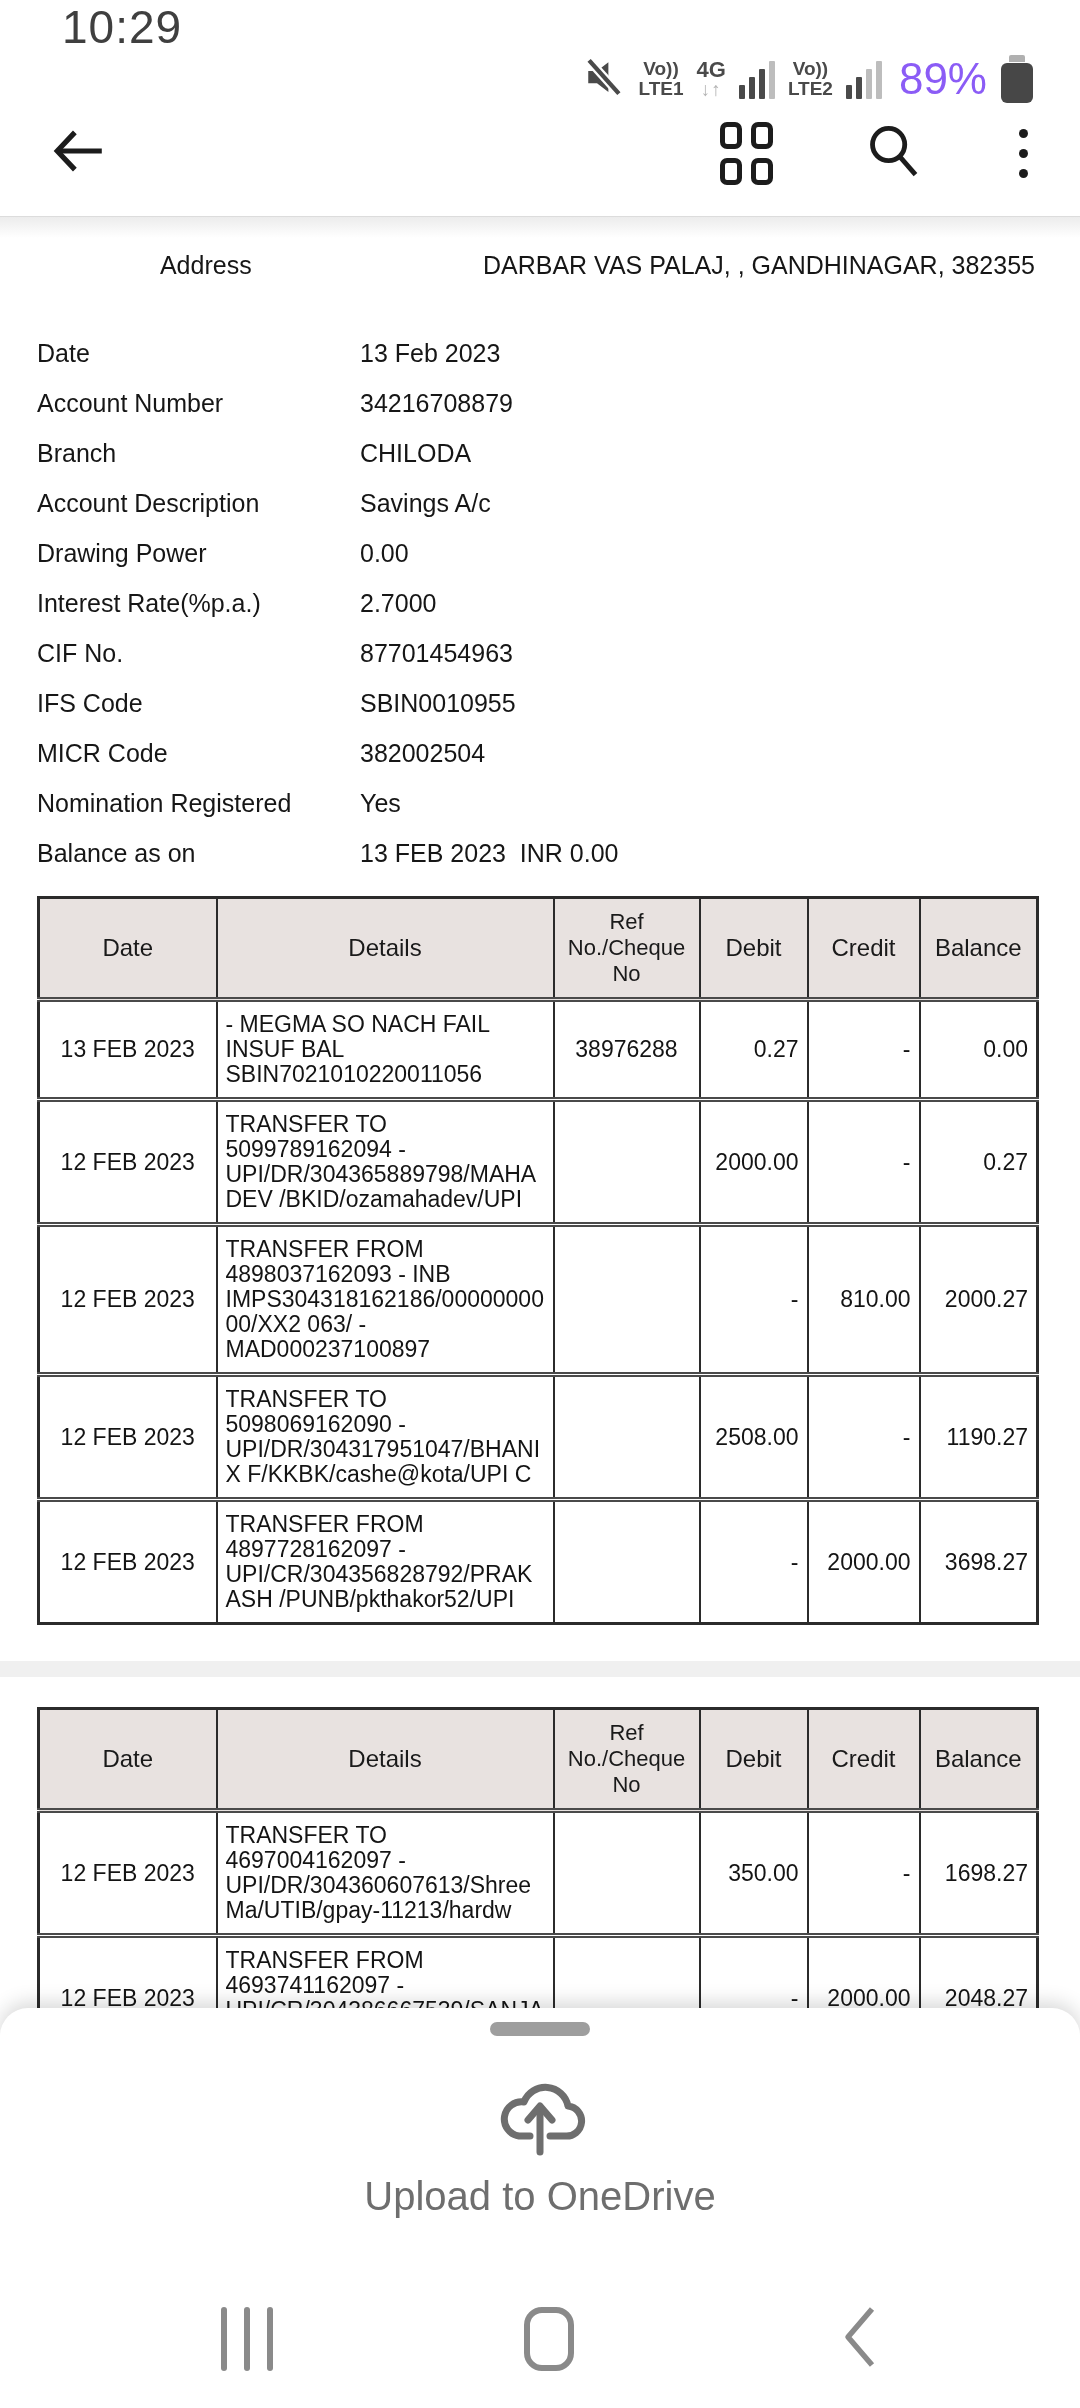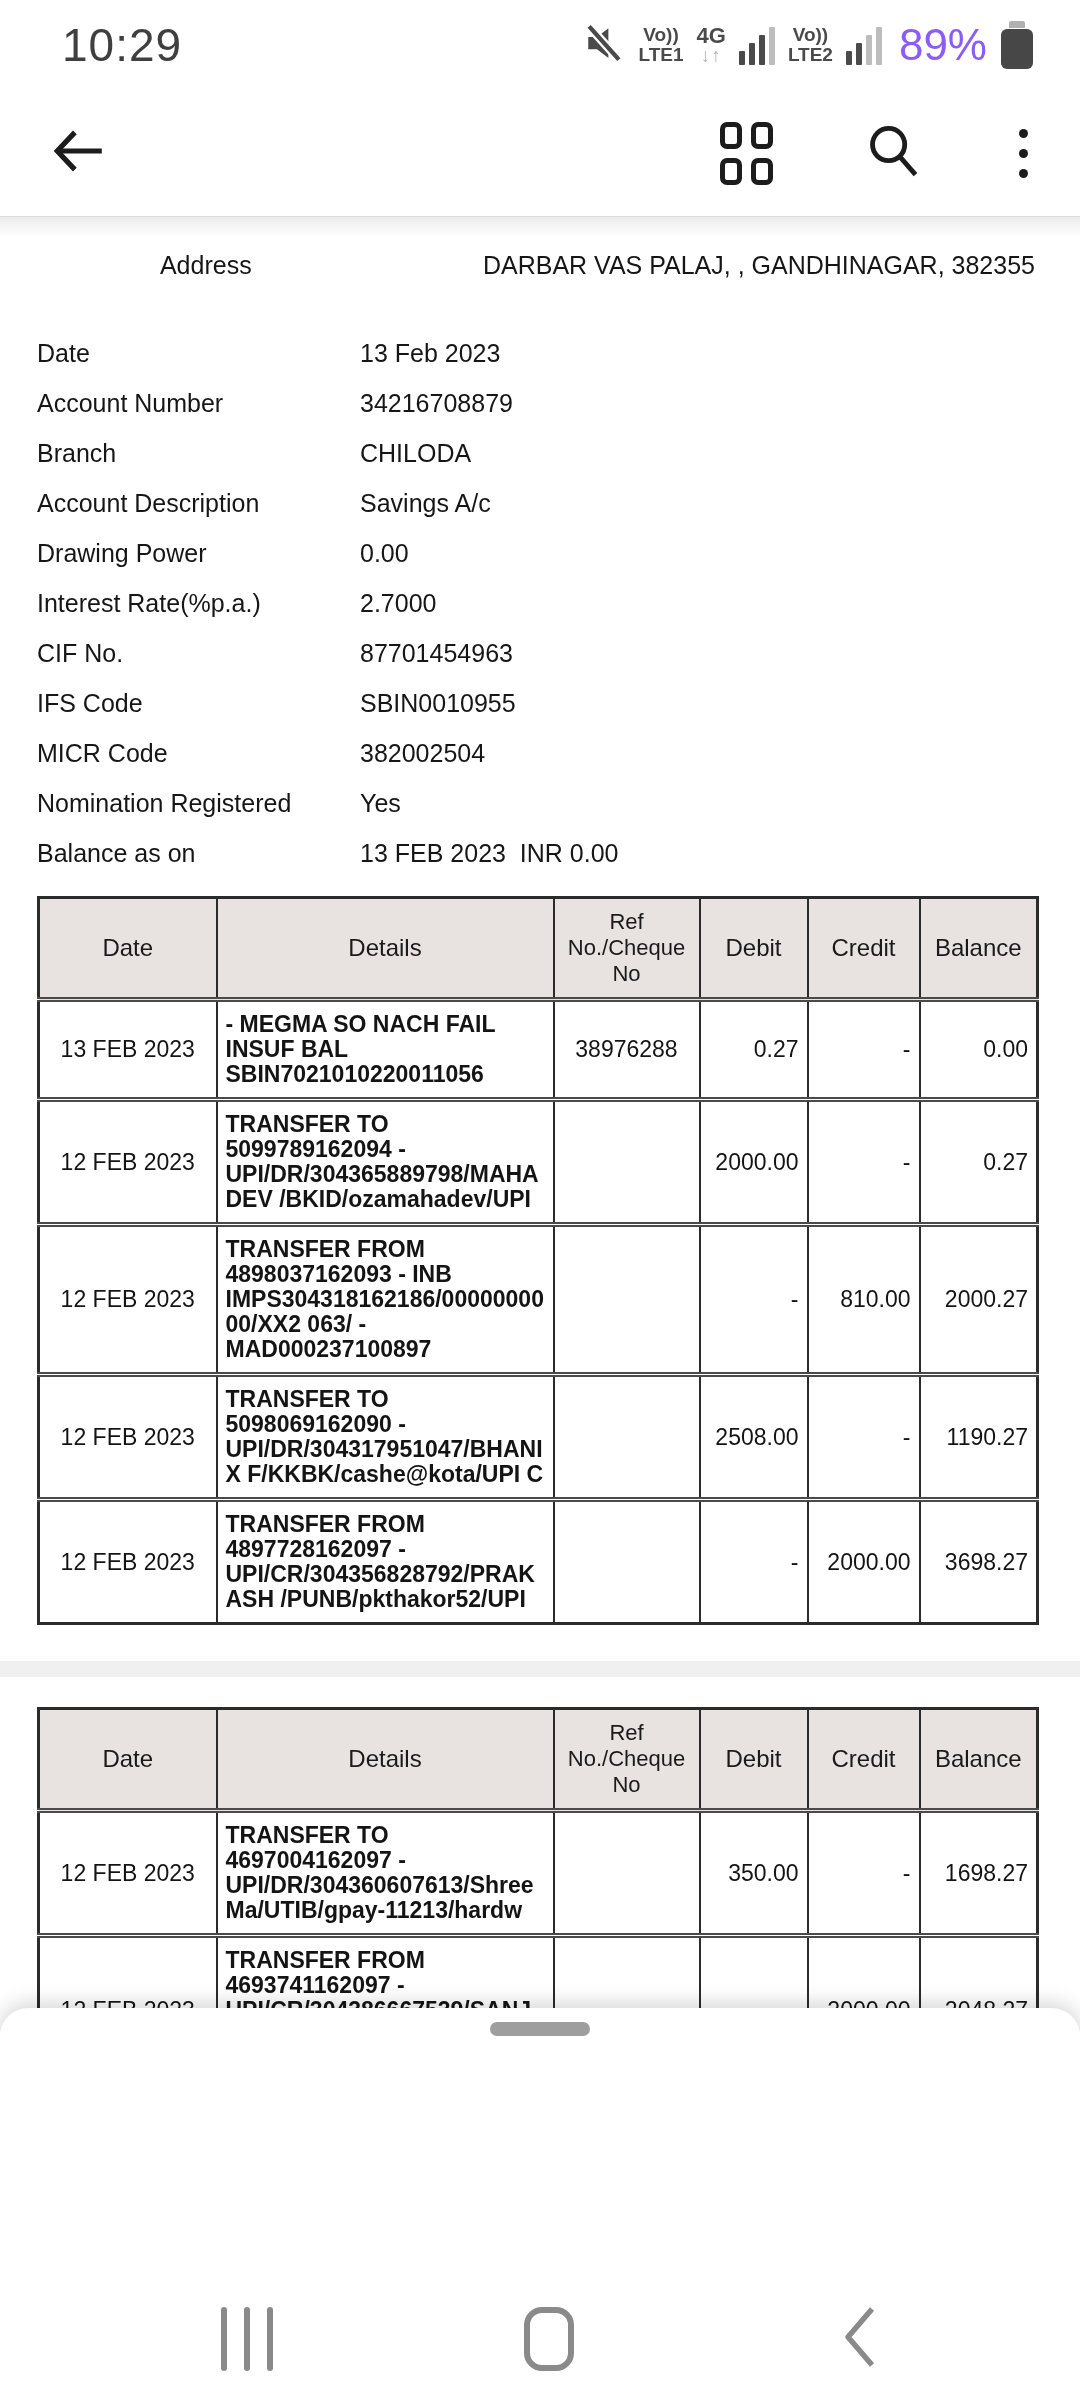--- a/index.html
+++ b/index.html
@@ -1,21 +1,21 @@
 <!DOCTYPE html>
 <html><head>
 <meta charset="utf-8">
 <style>
   * { margin:0; padding:0; box-sizing:border-box; }
   html,body { background:#ffffff; }
   body { font-family:"Liberation Sans", sans-serif; }
   .screen { position:relative; width:1080px; height:2408px; background:#fff; overflow:hidden; margin:0 auto; }
 
   
-  .status-bar { height:90px; display:flex; align-items:center; padding:0 46px 0 62px; }
+  .status-bar { height:90px; display:flex; align-items:flex-start; padding:0 46px 0 62px;flex-direction:column; }
   .time { font-size:46px; color:#3f3f3f; letter-spacing:1px; }
   .status-right { margin-left:auto; display:flex; align-items:center; gap:13px; }
   .sim-block { text-align:center; color:#4a4a4a; font-weight:700; font-size:19px; line-height:20px; }
   .net-block { text-align:center; }
   .net-block .net { color:#4a4a4a; font-weight:700; font-size:22px; line-height:22px; }
   .net-block .arrows { color:#b5b5b5; font-size:19px; line-height:18px; letter-spacing:1px; }
   .sig { display:flex; align-items:flex-end; gap:4px; height:40px; }
   .sig i { display:block; width:6px; border-radius:1px; background:#4a4a4a; }
   .sig i.lite { background:#bdbdbd; }
   .sig .b1{height:14px}.sig .b2{height:22px}.sig .b3{height:30px}.sig .b4{height:38px}
@@ -40,21 +40,21 @@
   .field-label { width:323px; flex:none; font-size:25px; color:#161616; line-height:26px; }
   .field-value { font-size:25px; color:#161616; line-height:26px; white-space:pre-wrap; }
 
   
   table.txn { border-collapse:collapse; table-layout:fixed; width:999px; margin:30px 0 0 37px; border:3px solid #2b2b2b; background:#fff; }
   table.txn th { background:#e8e2e0; font-weight:400; font-size:24px; color:#1a1a1a; line-height:26px; padding:16px 6px; border:2px solid #2b2b2b; border-bottom:5px double #4a4a4a; text-align:center; }
   table.txn th:nth-child(3) { font-size:22px; padding:10px 2px; }
   table.txn td { font-size:23px; color:#141414; line-height:25px; padding:10px 8px; border:2px solid #2b2b2b; overflow-wrap:anywhere; vertical-align:middle; }
   table.txn tr:not(:last-child) td { border-bottom:5px double #4a4a4a; }
   td.col-date { text-align:center; }
-  td.col-details { text-align:left; padding-left:20px;font-weight:bold; }
+  td.col-details { text-align:left; padding-left:20px; }
   td.col-ref { text-align:center; }
   td.col-debit, td.col-credit, td.col-balance { text-align:right; padding-right:10px; }
   tr.partial td { height:34px; border-bottom:0 !important; }
   .smudge { width:180px; height:13px; background:#bdbdbd; opacity:.55; border-radius:6px; margin-left:14px; }
   .page-gap { width:1080px; height:16px; background:#f0f0f0; margin-top:36px; }
 
   
   .sheet { position:absolute; left:0; right:0; top:2008px; height:400px; background:#ffffff; border-radius:28px 28px 0 0; box-shadow:0 -5px 20px rgba(0,0,0,.16); z-index:5; }
   .handle { width:100px; height:14px; border-radius:7px; background:#9e9e9e; margin:14px auto 0; }
   .upload-tile { width:420px; margin:28px auto 0; text-align:center; }
@@ -312,20 +312,28 @@
           <td></td>
           <td></td>
           <td></td>
           <td></td>
         </tr>
       </tbody>
   </table>
 
   <div class="sheet">
     <div class="handle"></div>
+    <div class="upload-tile">
+      <svg width="100" height="96" viewBox="0 0 96 96">
+        <path d="M38,72 H27 A17,17 0 1,1 32,38 A23,23 0 0,1 76,42 A15,15 0 1,1 73,72 H58" fill="none" stroke="#6e6e6e" stroke-width="7" stroke-linecap="round" stroke-linejoin="round"></path>
+        <line x1="48" y1="88" x2="48" y2="46" stroke="#6e6e6e" stroke-width="7" stroke-linecap="round"></line>
+        <path d="M36,56 L48,42 L60,56" fill="none" stroke="#6e6e6e" stroke-width="7" stroke-linecap="round" stroke-linejoin="round"></path>
+      </svg>
+      <span class="upload-label">Upload to OneDrive</span>
+    </div>
   </div>
 
   <div class="navbar">
     <span class="nav-btn recents">
         <i></i>
         <i></i>
         <i></i>
       </span>
     <span class="nav-btn home"></span>
     <span class="nav-btn navback">

